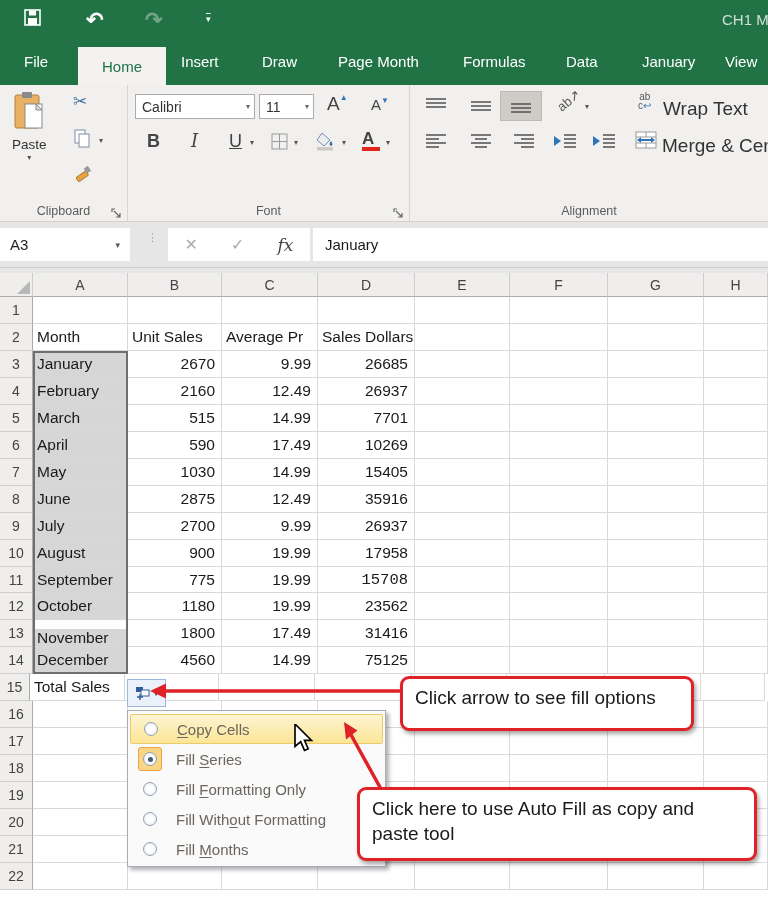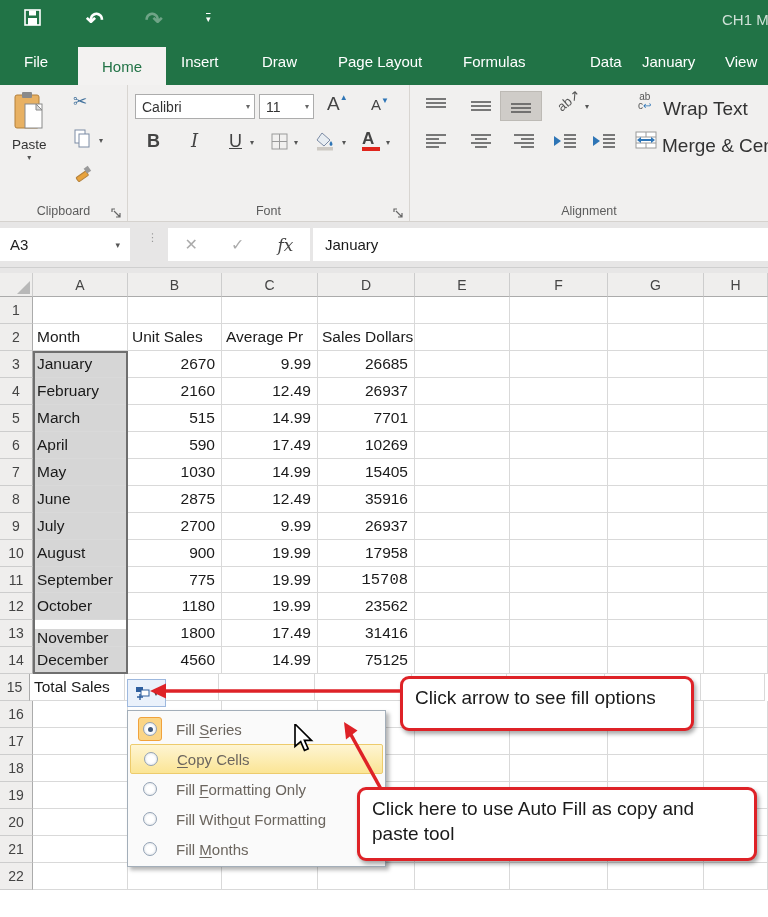--- a/index.html
+++ b/index.html
@@ -103,23 +103,23 @@
   <span class="qat-btn redo-glyph" style="left:145px;">↷</span>
   <span class="qat-caret" style="left:206px;">▾</span>
   <span class="wb-title">CH1 M</span>
 </div>
 
 <div class="tabrow">
       <div class="tab" style="left: 24px;">File</div>
       <div class="tab tab-active" style="left: 78px; width: 88px;">Home</div>
       <div class="tab" style="left: 181px;">Insert</div>
       <div class="tab" style="left: 262px;">Draw</div>
-      <div class="tab" style="left: 338px;">Page Layout</div>
+      <div class="tab" style="left: 338px;">Page Month</div>
       <div class="tab" style="left: 463px;">Formulas</div>
-      <div class="tab" style="left: 590px;">Data</div>
+      <div class="tab" style="left: 566px;">Data</div>
       <div class="tab" style="left: 642px;">January</div>
       <div class="tab" style="left: 725px;">View</div>
     </div>
 
 <div class="ribbon">
 
   <div class="grp grp-b" style="left:0;width:128px;">
     <div class="rbtn" style="left:12px;top:6px;text-align:center;">
       <svg width="34" height="42" viewBox="0 0 34 42">
             <rect x="3" y="4" width="24" height="33" rx="2" fill="#E8B163" stroke="#B3803B"></rect>
@@ -560,33 +560,33 @@
 
 <div class="afbtn">
   <svg width="15" height="14" viewBox="0 0 15 14">
         <rect x="1" y="1" width="7" height="5" fill="#2E5E9E"></rect>
         <rect x="6" y="4" width="8" height="6" fill="#fff" stroke="#2E5E9E"></rect>
         <path d="M2 11 H8 M5 8 V14" stroke="#2E5E9E" stroke-width="1.4"></path>
       </svg>
   <span class="dd">▾</span>
 </div>
 <div class="afmenu" id="afmenu">
+      <div class="mitem hot">
+        <span class="rwrap">
+          <span class="radio"></span>
+        </span>
+        <span class="mlabel"><u>C</u>opy Cells</span>
+      </div>
       <div class="mitem">
         <span class="rwrap on">
           <span class="radio">
             <span class="dot"></span>
           </span>
         </span>
         <span class="mlabel">Fill <u>S</u>eries</span>
-      </div>
-      <div class="mitem hot">
-        <span class="rwrap">
-          <span class="radio"></span>
-        </span>
-        <span class="mlabel"><u>C</u>opy Cells</span>
       </div>
       <div class="mitem">
         <span class="rwrap">
           <span class="radio"></span>
         </span>
         <span class="mlabel">Fill <u>F</u>ormatting Only</span>
       </div>
       <div class="mitem">
         <span class="rwrap">
           <span class="radio"></span>

